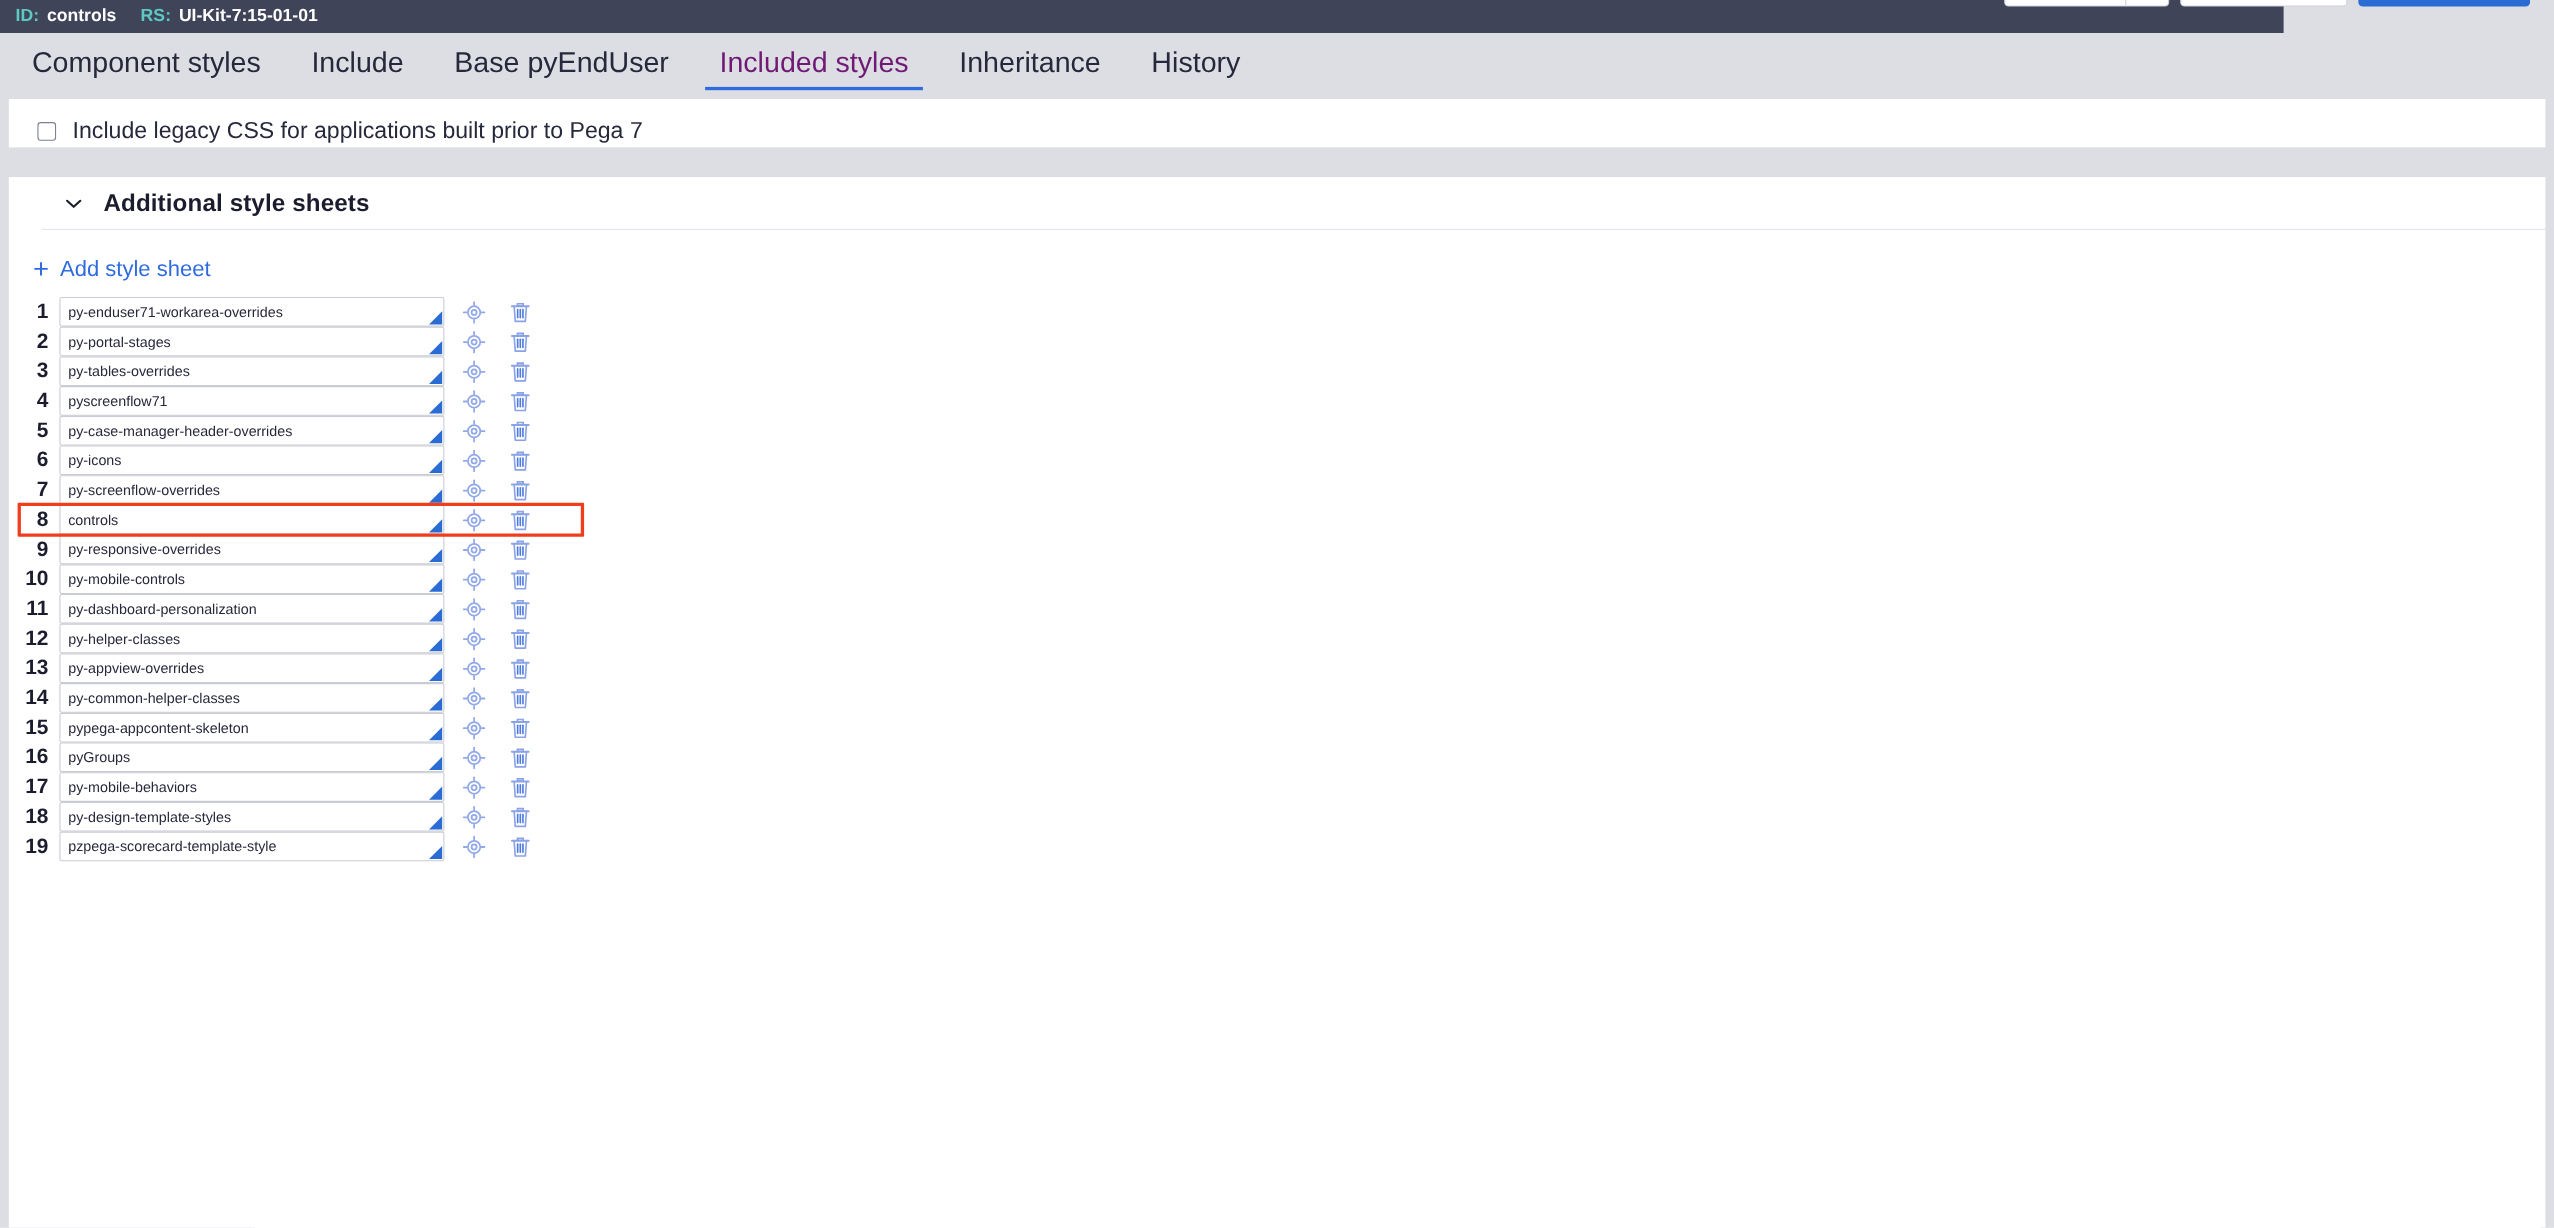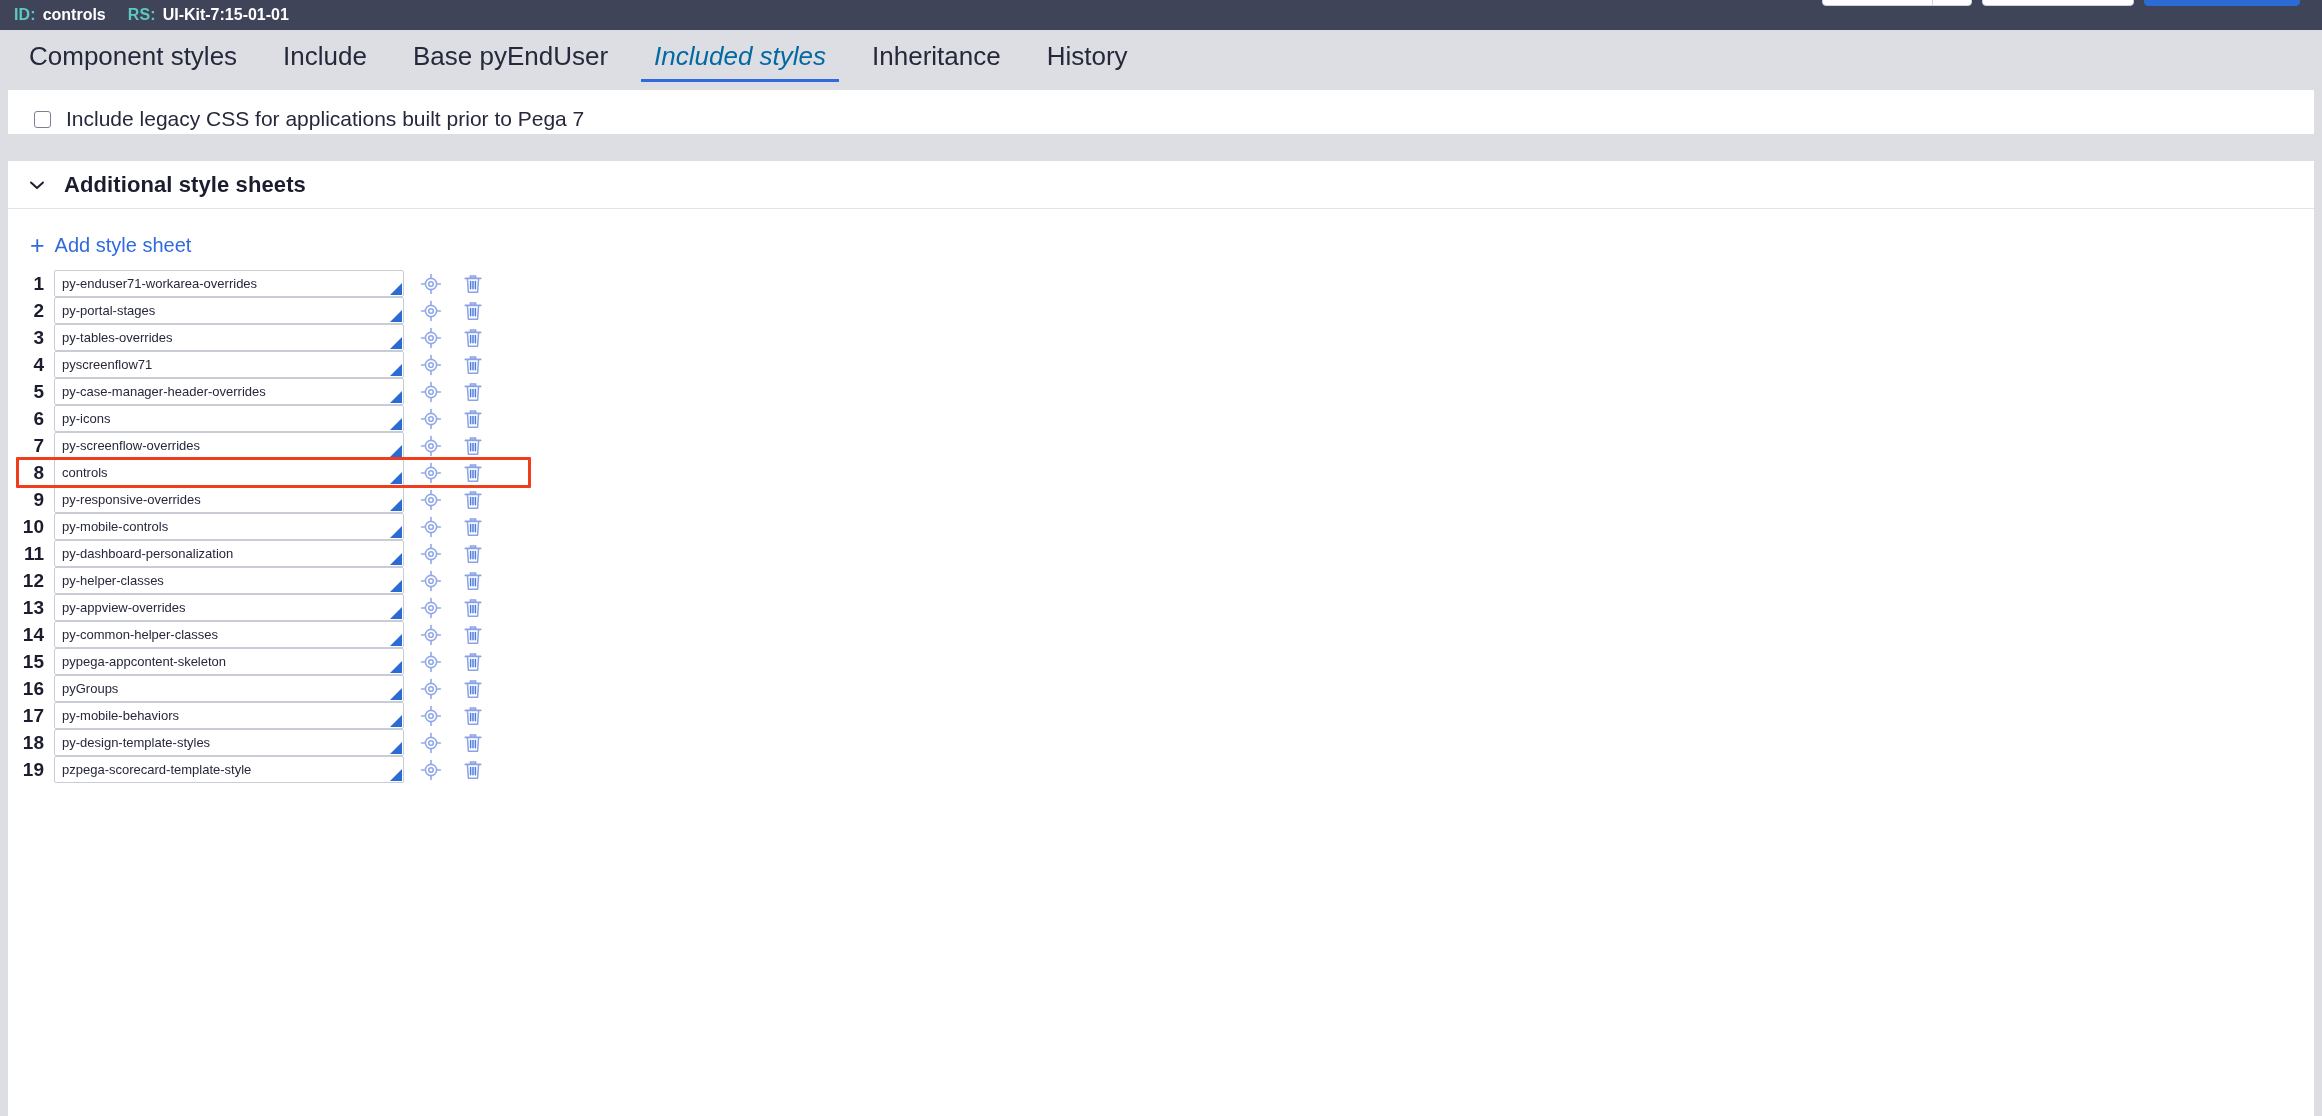--- a/index.html
+++ b/index.html
@@ -10,21 +10,21 @@
     overflow: hidden;
     background: #dcdee3;
     font-family: "Liberation Sans", sans-serif;
     -webkit-font-smoothing: antialiased;
   }
 
   
   .topbar {
     position: absolute;
     left: 0; top: 0;
-    width: 2322px; height: 30px;
+    width: 2076px; height: 30px;
     background: #3f4459;
     display: flex;
     align-items: center;
     padding-left: 14px;
   }
   .topbar .idlabel {
     color: #5ec9c2;
     font-size: 16px;
     font-weight: bold;
     letter-spacing: .1px;
@@ -81,21 +81,21 @@
   .tab {
     position: relative;
     display: flex;
     align-items: center;
     padding: 0 23px;
     font-size: 26px;
     color: #26283b;
     cursor: pointer;
     white-space: nowrap;
   }
-  .tab.active { color: #0369a1; font-style: italic; }
+  .tab.active { color: #701a75; }
   .tab.active:after {
     content: "";
     position: absolute;
     left: 10px; right: 10px; bottom: 0;
     height: 3px;
     background: #2f6bdf;
   }
 
   
   .panel {
@@ -130,20 +130,21 @@
     top: 161px;
     height: 955px;
     border-bottom: none;
   }
   .sheets-head {
     height: 48px;
     display: flex;
     align-items: center;
     padding-left: 18px;
     border-bottom: 1px solid #e2e3e8;
+    margin-left: 30px;
   }
   .chev {
     width: 22px; height: 22px;
     flex: 0 0 auto;
     display: flex; align-items: center; justify-content: center;
     cursor: pointer;
   }
   .sheets-title {
     margin-left: 16px;
     font-size: 22px;

